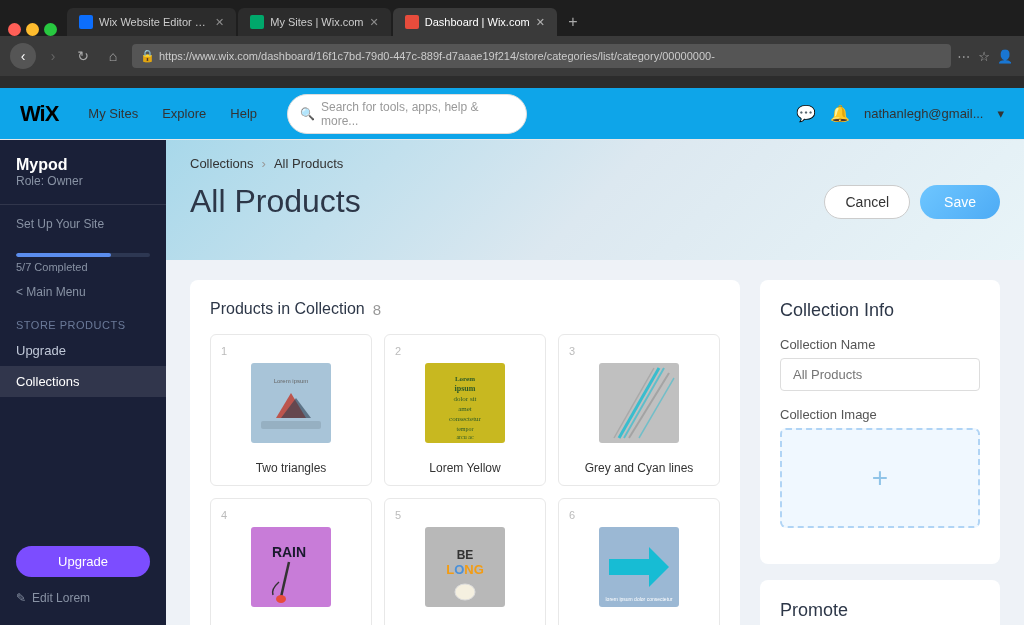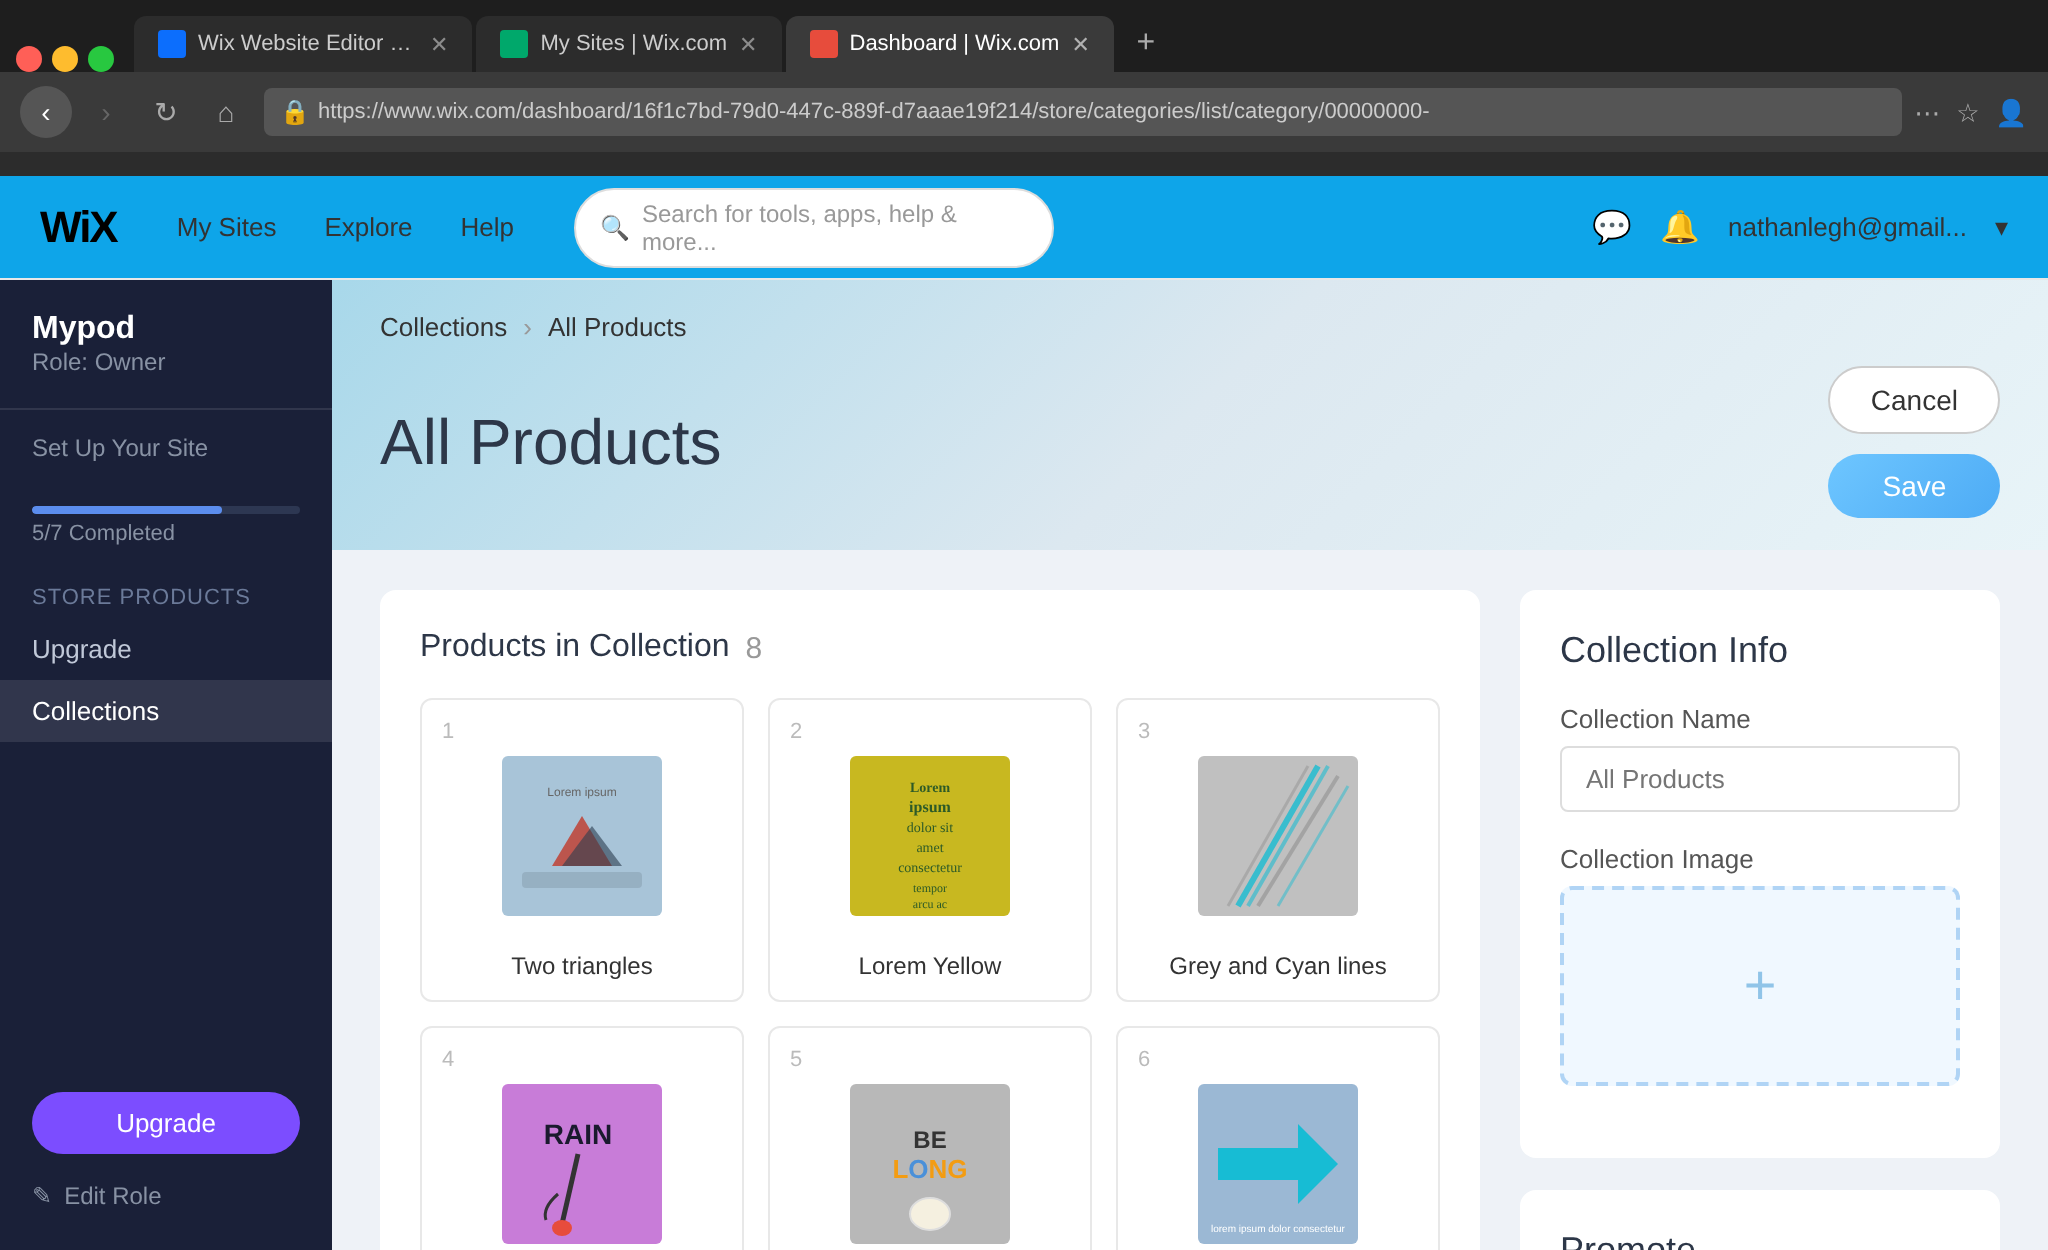--- a/index.html
+++ b/index.html
@@ -67,21 +67,21 @@
 
     
     .main-content { flex: 1; background: #eef2f7; overflow-y: auto; }
     .content-header { background: linear-gradient(135deg, #a8d8ea 0%, #dce8f0 50%, #e8f4f8 100%); padding: 16px 24px 0; min-height: 120px; }
     .breadcrumb { display: flex; align-items: center; gap: 8px; font-size: 13px; color: #555; margin-bottom: 12px; }
     .breadcrumb-link { color: #333; cursor: pointer; }
     .breadcrumb-sep { color: #999; }
     .breadcrumb-current { color: #333; font-weight: 500; }
     .page-header { display: flex; align-items: center; justify-content: space-between; padding-bottom: 16px; }
     .page-title { font-size: 32px; font-weight: 300; color: #2d3748; }
-    .header-actions { display: flex; gap: 10px; flex-direction: column; }
+    .header-actions { display: flex; gap: 10px; }
     .btn-cancel { padding: 8px 20px; border: 1px solid #ccc; border-radius: 20px; background: #fff; color: #333; font-size: 14px; cursor: pointer; }
     .btn-save { padding: 8px 24px; border-radius: 20px; background: linear-gradient(135deg, #6ec6ff, #4dabf5); color: #fff; border: none; font-size: 14px; cursor: pointer; font-weight: 500; }
 
     .content-body { display: flex; gap: 20px; padding: 20px 24px; }
 
     
     .products-panel { flex: 1; background: #fff; border-radius: 8px; padding: 20px; min-width: 0; }
     .products-header { font-size: 16px; font-weight: 500; color: #2d3748; margin-bottom: 16px; display: flex; align-items: center; gap: 8px; }
     .products-count { font-size: 15px; color: #999; font-weight: 400; }
     .products-grid { display: grid; grid-template-columns: repeat(3, 1fr); gap: 12px; }
@@ -174,28 +174,33 @@
       <div class="site-name">Mypod</div>
       <div class="site-role">Role: Owner</div>
     </div>
     <div class="setup-section">
       <div class="setup-title">Set Up Your Site</div>
       <div class="setup-progress-bar">
         <div class="setup-progress-fill" style="width:71%;"></div>
       </div>
       <div class="setup-label">5/7 Completed</div>
     </div>
+    <div class="main-menu">
+      <div class="main-menu-item">
+        <span>&lt; Main Menu</span>
+      </div>
+    </div>
     <div class="sidebar-section-label">Store Products</div>
     <div class="sidebar-item">Upgrade</div>
     <div class="sidebar-item active">Collections</div>
     <div class="sidebar-bottom">
       <button class="upgrade-btn">Upgrade</button>
       <div class="edit-site-btn">
         <span>✎</span>
-        <span>Edit Role</span>
+        <span>Edit Lorem</span>
       </div>
     </div>
   </div>
 
   <div class="main-content">
     <div class="content-header">
       <div class="breadcrumb">
         <span class="breadcrumb-link">Collections</span>
         <span class="breadcrumb-sep">›</span>
         <span class="breadcrumb-current">All Products</span>

